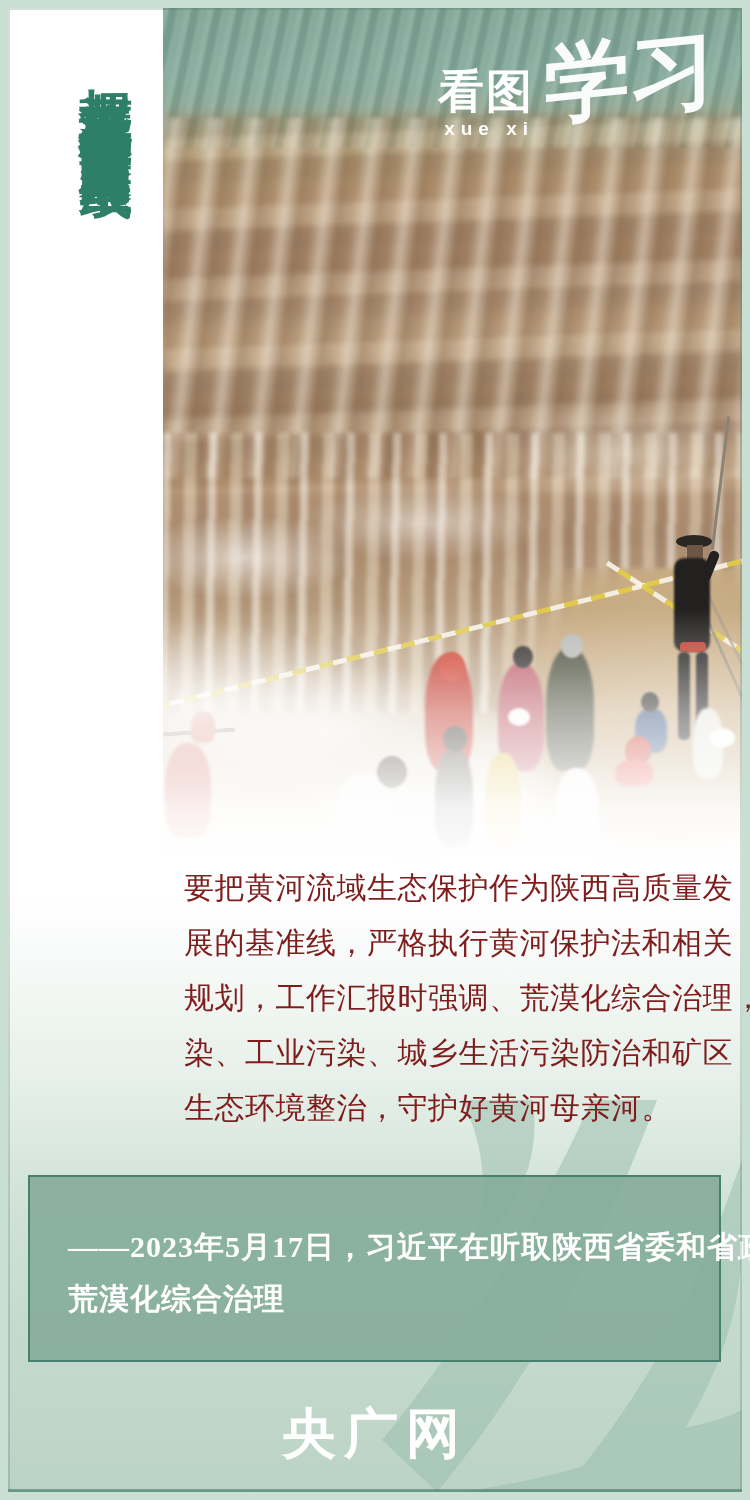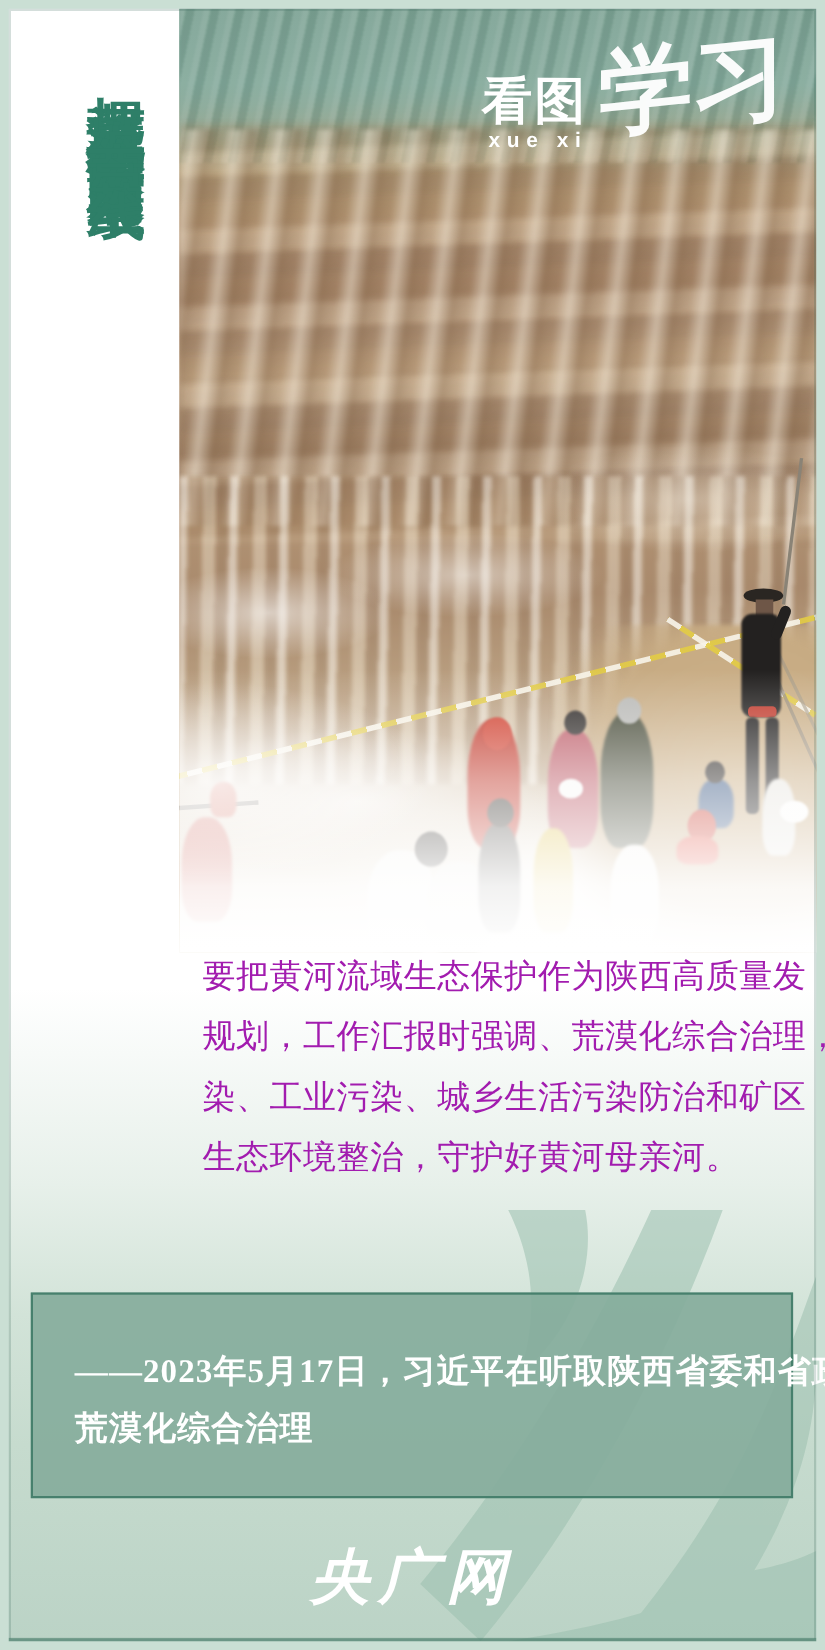--- a/index.html
+++ b/index.html
@@ -89,33 +89,33 @@
   
   .brand{position:absolute; top:38px; right:26px; z-index:4; display:flex; align-items:flex-start; color:#ffffff;}
   .brand-left{text-align:center; margin-top:22px;}
   .brand-bold{font-family:"Liberation Sans", sans-serif; font-weight:700; font-size:46px; letter-spacing:2px; line-height:1;}
   .brand-pinyin{font-family:"Liberation Sans", sans-serif; font-weight:700; font-size:19px; letter-spacing:6px; margin-top:4px;text-align:right;}
   .brand-script{font-family:"Liberation Serif", serif; font-weight:600; font-size:86px; line-height:1;
     margin-left:10px; margin-top:-12px; transform:rotate(-6deg) skewX(-6deg); opacity:.96;}
 
   
   .body-text{position:absolute; left:184px; top:860px; width:535px; z-index:3;
-    font-family:"Liberation Serif", serif; color:#a21caf; font-size:30px; line-height:55px; letter-spacing:0.5px;}
+    font-family:"Liberation Serif", serif; color:#7f1d1d; font-size:30px; line-height:55px; letter-spacing:0.5px;}
   .body-line{white-space:nowrap;}
 
   
   .quote-box{position:absolute; left:28px; top:1175px; width:693px; height:187px; z-index:3;
     background:rgba(133,173,156,0.92); border:2px solid #47806d; box-sizing:border-box;
     padding:44px 36px 0 38px;}
   .quote-line{font-family:"Liberation Serif", serif; color:#ffffff; font-weight:700;
     font-size:30px; line-height:52px; letter-spacing:1px; white-space:nowrap;}
 
   
   .footer-logo{position:absolute; left:0; top:1398px; width:750px; text-align:center; z-index:3;
-    font-family:"Liberation Sans", sans-serif; font-weight:700; font-size:54px; letter-spacing:8px; color:#ffffff;font-style:italic;}
+    font-family:"Liberation Sans", sans-serif; font-weight:700; font-size:54px; letter-spacing:8px; color:#ffffff;}
 </style>
 </head>
 <body>
 
 <div class="poster">
   <div class="inner-bg"></div>
 
   <div class="watermark">
     <svg width="400" height="392" viewBox="0 0 400 392">
       <g fill="#9cc0af" opacity="0.55">
@@ -184,20 +184,21 @@
       <div class="brand-left">
         <div class="brand-bold">看图</div>
         <div class="brand-pinyin">xue xi</div>
       </div>
       <div class="brand-script">学习</div>
     </div>
   </div>
 
   <div class="body-text">
     <div class="body-line">要把黄河流域生态保护作为陕西高质量发</div>
+    <div class="body-line">展的基准线，严格执行黄河保护法和相关</div>
     <div class="body-line">规划，工作汇报时强调、荒漠化综合治理，</div>
     <div class="body-line">染、工业污染、城乡生活污染防治和矿区</div>
     <div class="body-line">生态环境整治，守护好黄河母亲河。</div>
   </div>
 
   <div class="quote-box">
     <div class="quote-line">——2023年5月17日，习近平在听取陕西省委和省政府</div>
     <div class="quote-line">荒漠化综合治理</div>
   </div>
 

